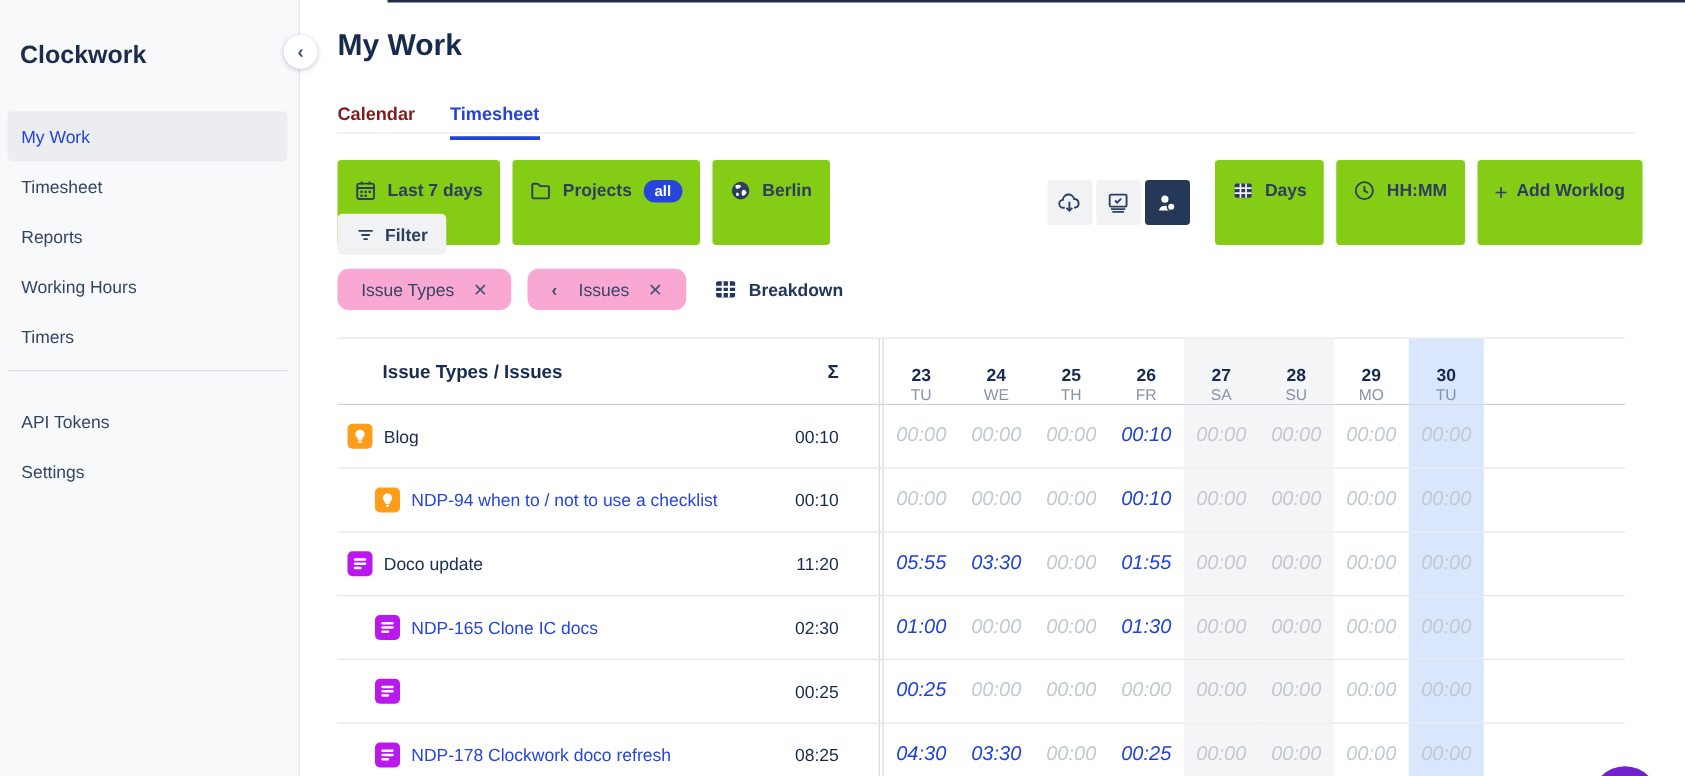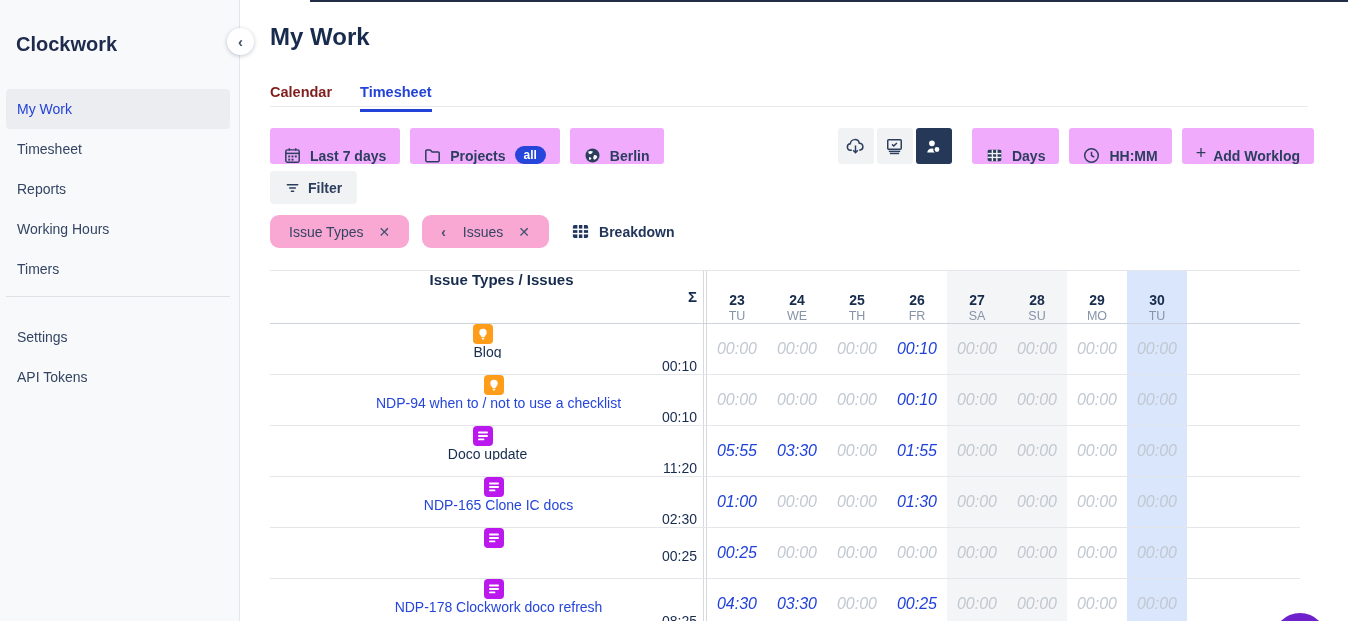--- a/index.html
+++ b/index.html
@@ -27,22 +27,22 @@
   .page-title{position:absolute;left:30px;top:23px;font-size:24px;font-weight:bold;color:#172b4d;}
   .tabs{position:absolute;left:30px;top:84px;display:flex;gap:28px;}
   .tab{font-size:14.5px;font-weight:bold;color:#7f1d1d;padding-bottom:9px;cursor:pointer;}
   .tab.active{color:#2342d8;border-bottom:3px solid #2342d8;}
   .tabs-line{position:absolute;left:30px;top:106px;width:1038px;height:1px;background:#e8eaee;}
 
   .toolbar{position:absolute;left:30px;top:128px;width:1044px;display:flex;
            justify-content:space-between;align-items:center;}
   .tb-left{display:flex;gap:10px;}
   .tb-right{display:flex;gap:10px;align-items:center;}
-  .btn{height:36px;display:inline-flex;align-items:flex-end;gap:9px;padding:0 14px;
-       background:#f0abfc;border-radius:3px;font-size:14px;font-weight:bold;color:#2c3e5e;
+  .btn{height:36px;display:inline-flex;align-items:flex-start;gap:9px;padding:16px 14px;
+       background:#84cc16;border-radius:3px;font-size:14px;font-weight:bold;color:#2c3e5e;
        cursor:pointer;white-space:nowrap;}
   .icon-btn{width:36px;height:36px;display:inline-flex;align-items:center;justify-content:center;
             background:#f1f2f4;border-radius:3px;cursor:pointer;}
   .icon-btn.active{background:#253858;}
   .icon-group{display:flex;gap:3px;margin-right:10px;}
   .badge{background:#2545db;color:#fff;font-size:12px;font-weight:bold;padding:3px 9px;
          border-radius:10px;line-height:1;}
   .plus{font-size:18px;font-weight:normal;margin-right:-2px;}
 
   .filter-btn{position:absolute;left:30px;top:171px;height:33px;display:inline-flex;
@@ -55,21 +55,21 @@
   .chip .x{font-size:14px;color:#42526e;}
   .chip .back{font-size:14px;font-weight:bold;color:#42526e;margin-right:2px;}
   .breakdown{display:inline-flex;align-items:center;gap:9px;font-size:14px;font-weight:bold;
              color:#22355c;margin-left:9px;cursor:pointer;}
 
   
   .tsheet{position:absolute;left:30px;top:270px;width:1030px;}
   .thead{display:flex;height:52px;border-top:1px solid #e4e6ea;border-bottom:1px solid #cfd4db;}
   .trow{display:flex;height:50px;border-bottom:1px solid #e4e6ea;}
   .name-col{width:434px;box-sizing:border-box;border-right:1px solid #d6d9de;display:flex;
-            align-items:center;padding-right:6px;flex-direction:column;}
+            align-items:center;padding-right:32px;}
   .thead .name-col{padding-left:36px;font-size:15px;font-weight:bold;color:#172b4d;}
   .sum-sym{margin-left:auto;font-size:15px;font-weight:bold;}
   .days-wrap{margin-left:2px;border-left:1px solid #d6d9de;display:flex;width:481px;box-sizing:border-box;}
   .day-head{width:60px;display:flex;flex-direction:column;align-items:center;justify-content:flex-end;gap:1px;}
   .day-num{font-size:14px;font-weight:bold;color:#172b4d;}
   .day-dow{font-size:12.5px;color:#8793a7;}
   .weekend{background:#f4f5f7;}
   .today{background:#d9e6fb;}
   .cell{width:60px;display:flex;align-items:center;justify-content:center;font-size:16px;
         color:#c2c8d1;cursor:pointer;font-style:italic;}
@@ -108,24 +108,24 @@
       <div class="nav-item">
         <span>Working Hours</span>
       </div>
       <div class="nav-item">
         <span>Timers</span>
       </div>
     </div>
     <div class="nav-divider"></div>
     <div class="nav2">
       <div class="nav-item">
+        <span>API Tokens</span>
+      </div>
+      <div class="nav-item">
         <span>Settings</span>
-      </div>
-      <div class="nav-item">
-        <span>API Tokens</span>
       </div>
     </div>
   </div>
   <div class="collapse-btn">
     <span>‹</span>
   </div>
 
   <div class="main">
     <div class="topline"></div>
 

